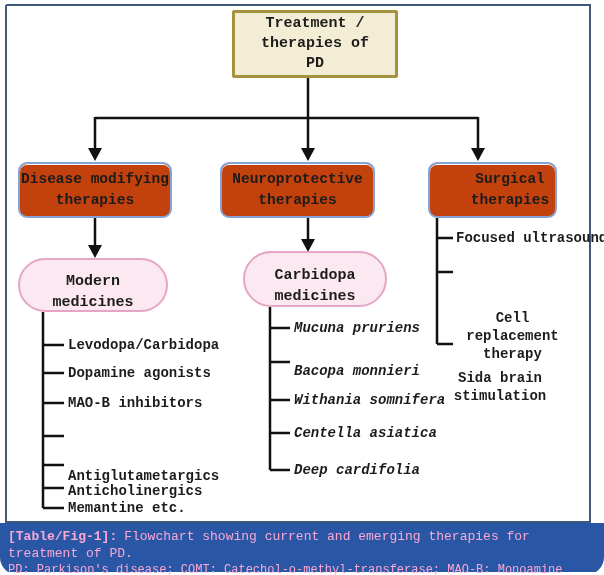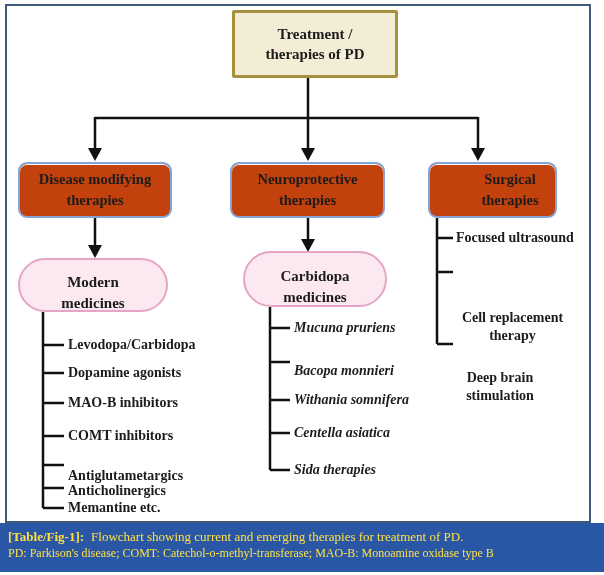--- a/index.html
+++ b/index.html
@@ -1,19 +1,20 @@
 <!DOCTYPE html>
 <html><head>
 <meta charset="utf-8">
 <style>
   html,body { margin:0; padding:0; background:#ffffff; }
   #canvas {
     position:relative; width:604px; height:575px; background:#ffffff;
-    font-family:Liberation Serif, serif; overflow:hidden;
+    font-family:Liberation Mono, monospace; overflow:hidden;
     color:#1c1c1c;
+    border-radius:18px;
   }
   .frame {
     position:absolute; left:5px; top:4px; width:586px; height:519px;
     border:2px solid #3e5a78; box-sizing:border-box; background:#ffffff;
   }
   svg.connectors { position:absolute; left:0; top:0; z-index:1; }
 
   .node {
     position:absolute; z-index:2; box-sizing:border-box;
     display:flex; align-items:center; justify-content:center;
@@ -24,41 +25,41 @@
     background:#f2edd4; border:3px solid #a6913c; border-radius:2px;
     font-size:15px; line-height:1.35;
   }
   .rootbox .txt { max-width:122px; }
   .branchbox {
     background:#c2410c; border:2px solid #87a3d4; border-radius:9px;
     font-size:14.5px; line-height:1.45; top:162px; height:56px;
     box-shadow:inset 0 1px 0 #f7faff;
   }
   .bb1 { left:18px;  width:154px; }
-  .bb2 { left:230px; width:155px;align-items:center; }
+  .bb2 { left:220px; width:155px;align-items:center; }
   .bb3 { left:428px; width:129px;padding-left:35px; }
   .pill {
     background:#fbe8f0; border:2px solid #e5a5c5; border-radius:28px;
     font-size:15px; line-height:1.35;
   }
   .pill1 { left:18px;  top:258px; width:150px; height:54px; }
   .pill2 { left:243px; top:251px; width:144px; height:56px; }
   .pill .txt { max-width:100px;margin-top:15px; }
 
   .leaf {
     position:absolute; z-index:2; font-weight:bold; font-size:14px;
     line-height:16px; white-space:nowrap;
   }
   .leaf-l { left:68px; }
   .leaf-m { left:294px; font-style:italic; }
   .leaf-r { white-space:normal; text-align:center; line-height:18px;margin-top:45px; }
 
   .caption {
     position:absolute; left:0; top:523px; width:604px; height:49px;
-    background:#2a57a5; color:#fde047; z-index:3; box-sizing:border-box;
+    background:#2a57a5; color:#f9a8d4; z-index:3; box-sizing:border-box;
     padding:5px 8px 0 8px;
   }
   .caption .l1 { font-size:13px; line-height:17px; }
   .caption .l1 .tag { font-weight:bold; margin-right:7px; }
   .caption .l2 { font-size:12px; line-height:16px; }
 </style>
 </head>
 <body>
 
 <div id="canvas">
@@ -104,34 +105,33 @@
   <div class="node pill pill1">
     <div class="txt">Modern medicines</div>
   </div>
   <div class="node pill pill2">
     <div class="txt">Carbidopa medicines</div>
   </div>
 
   <div class="leaf leaf-l" style="top:337px">Levodopa/Carbidopa</div>
   <div class="leaf leaf-l" style="top:365px">Dopamine agonists</div>
   <div class="leaf leaf-l" style="top:395px">MAO-B inhibitors</div>
-  <div class="leaf leaf-l" style="top:428px">COMT inhibitors</div>
   <div class="leaf leaf-l" style="top:483px">Anticholinergics</div>
   <div class="leaf leaf-l" style="top:468px">Antiglutametargics</div>
   <div class="leaf leaf-l" style="top:500px">Memantine etc.</div>
 
   <div class="leaf leaf-m" style="top:320px">Mucuna pruriens</div>
   <div class="leaf leaf-m" style="top:363px">Bacopa monnieri</div>
   <div class="leaf leaf-m" style="top:392px">Withania somnifera</div>
   <div class="leaf leaf-m" style="top:425px">Centella asiatica</div>
-  <div class="leaf leaf-m" style="top:462px">Sida therapies</div>
+  <div class="leaf leaf-m" style="top:462px">Deep cardifolia</div>
 
   <div class="leaf" style="left:456px; top:230px">Focused ultrasound</div>
   <div class="leaf leaf-r" style="left:450px; top:264px; width:125px">Cell replacement therapy</div>
-  <div class="leaf leaf-r" style="left:446px; top:324px; width:108px">Deep brain stimulation</div>
+  <div class="leaf leaf-r" style="left:446px; top:324px; width:108px">Sida brain stimulation</div>
 
   <div class="caption">
     <div class="l1">
       <span class="tag">[Table/Fig-1]:</span><span>Flowchart showing current and emerging therapies for treatment of PD.</span>
     </div>
     <div class="l2">PD: Parkison's disease; COMT: Catechol-o-methyl-transferase; MAO-B: Monoamine oxidase type B</div>
   </div>
 
 </div>
 

